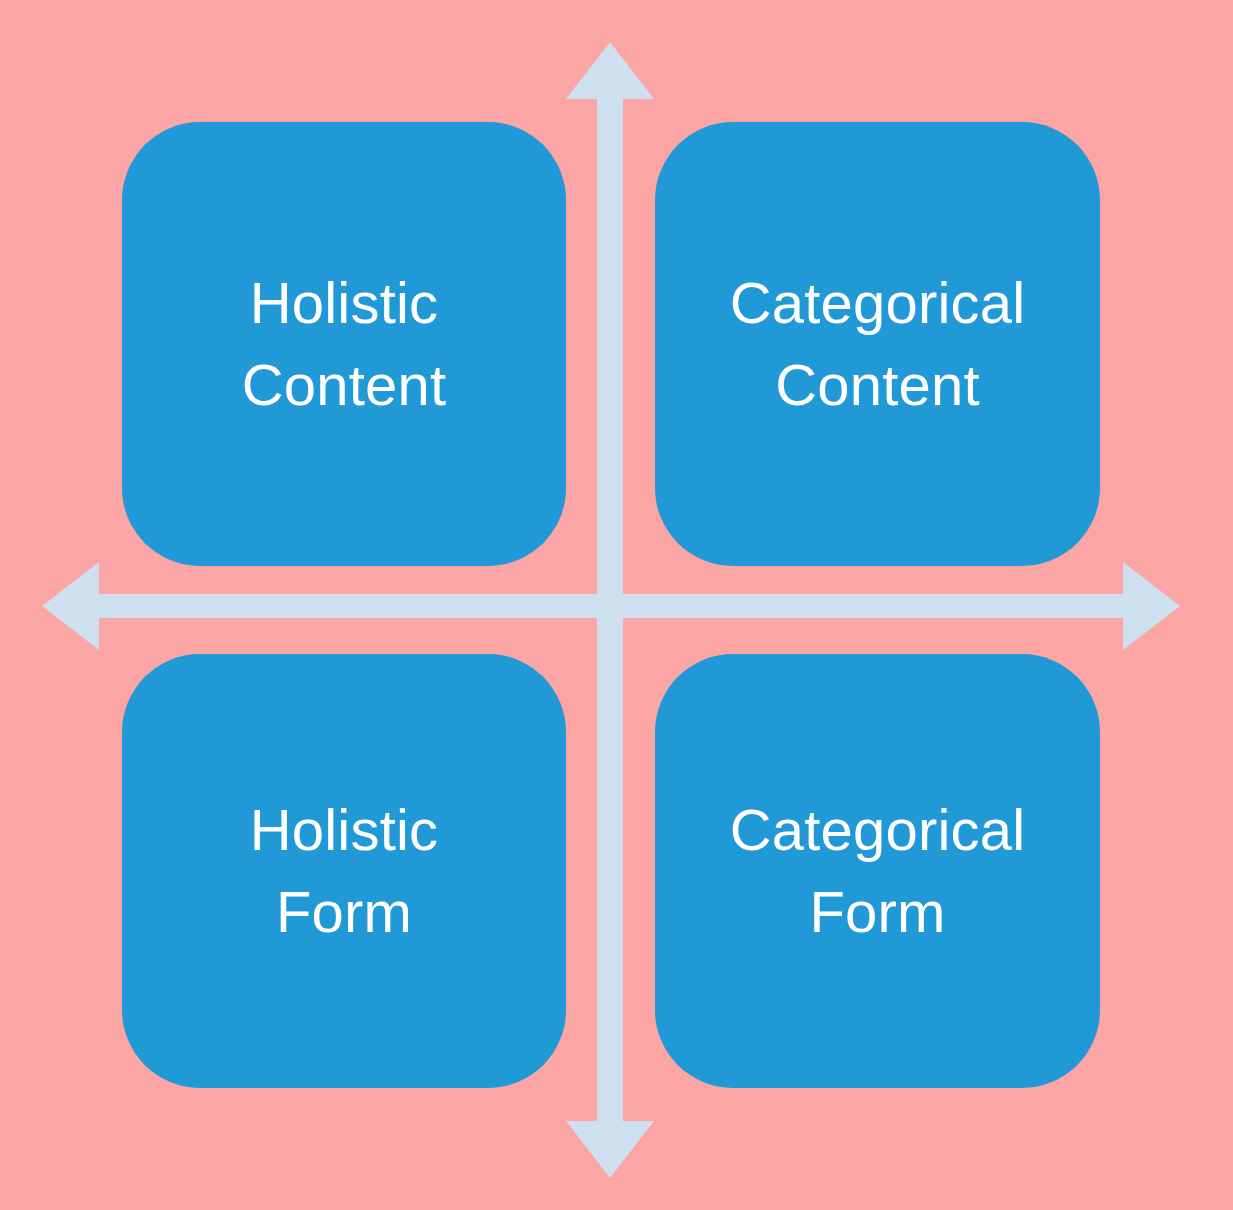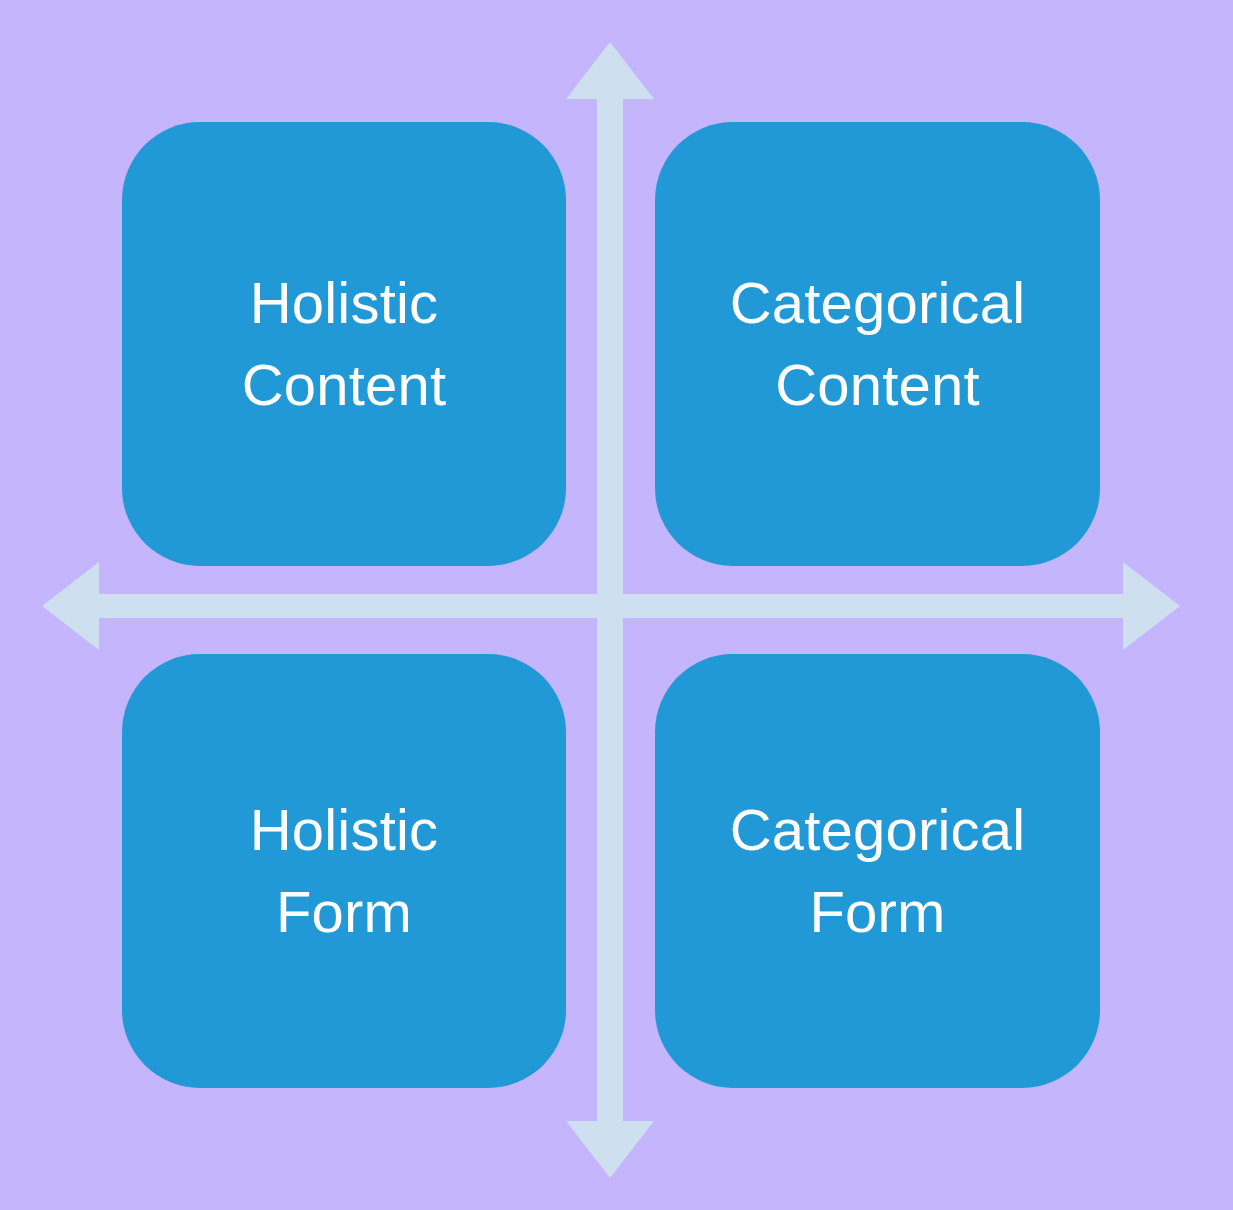--- a/index.html
+++ b/index.html
@@ -44,21 +44,21 @@
     padding: 0 18px;
   }
   #box-holistic-content  { left: 122px; top: 122px;  width: 444px; height: 444px; }
   #box-categorical-content { left: 655px; top: 122px; width: 445px; height: 444px; }
   #box-holistic-form     { left: 122px; top: 654px;  width: 444px; height: 434px; }
   #box-categorical-form  { left: 655px; top: 654px;  width: 445px; height: 434px; }
 </style>
 </head>
 <body>
 
-<div id="canvas" style="background: #c4b5fd;">
+<div id="canvas" style="background: #fca5a5;">
 
   <svg id="axes-layer" viewBox="0 0 1233 1210" width="1233" height="1210" aria-hidden="true">
 
     <polygon fill="#CEDFF0" points="610,42 654,99 623,99 623,1121 654,1121 610,1178 566,1121 597,1121 597,99 566,99"></polygon>
 
     <polygon fill="#CEDFF0" points="42,606 99,562 99,594 1123,594 1123,562 1180,606 1123,650 1123,618 99,618 99,650"></polygon>
   </svg>
 
   <div class="quadrant-box" id="box-holistic-content" style="background: rgb(33, 153, 214);">
     <span class="quadrant-label" style="color: rgb(255, 255, 255);">Holistic

